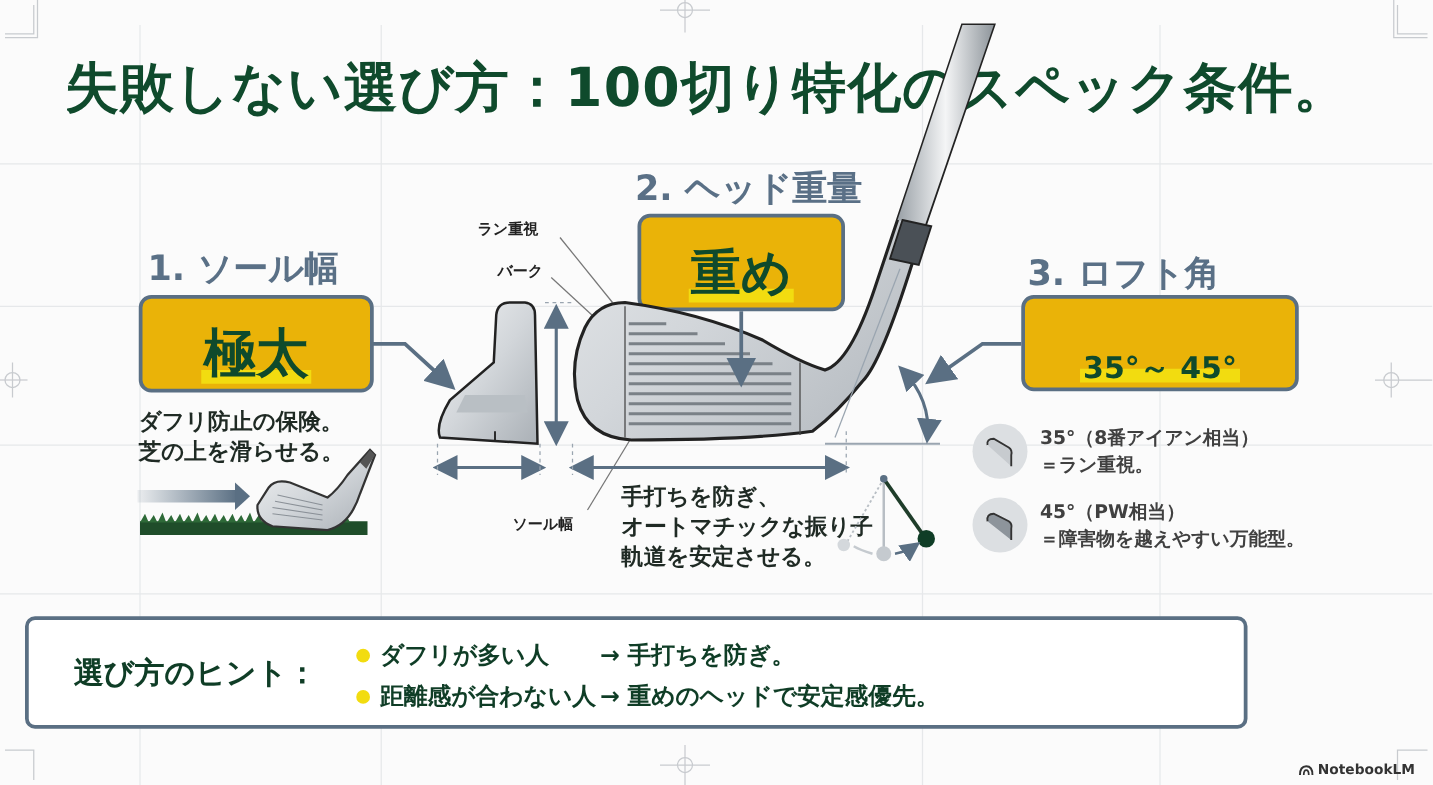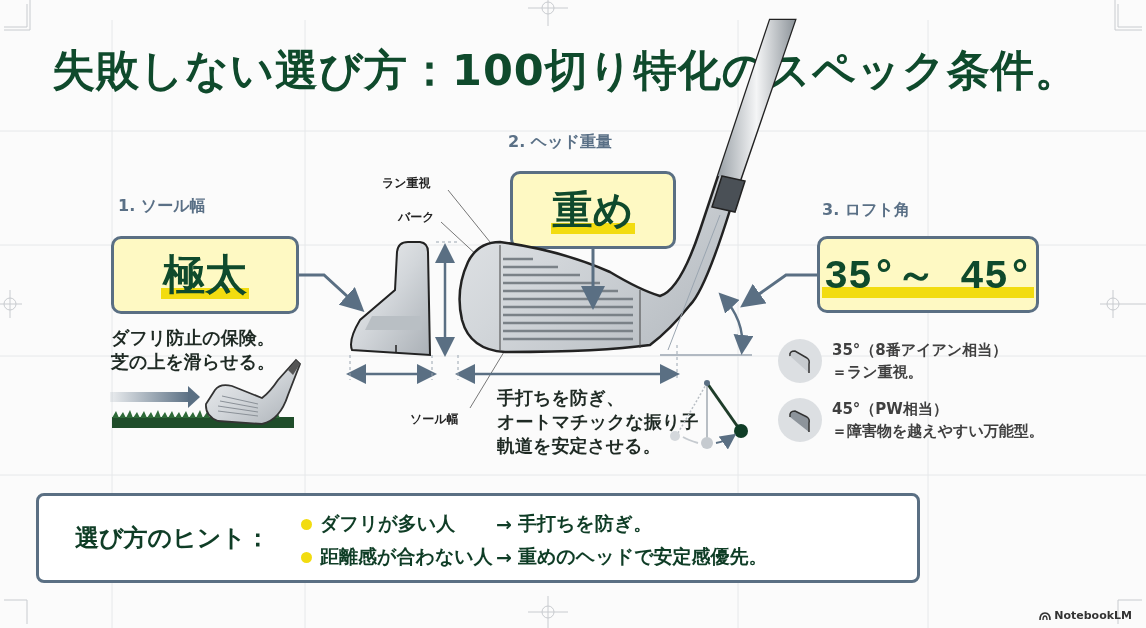--- a/index.html
+++ b/index.html
@@ -4,39 +4,39 @@
 <style>
   * { box-sizing: border-box; margin: 0; padding: 0; }
   html, body { width: 1146px; height: 628px; overflow: hidden; background: #fbfbfb; }
   body { position: relative; font-family: "DejaVu Sans", "Liberation Sans", sans-serif; color: #1f2a24; }
   .abs { position: absolute; }
   .grid { position: absolute; inset: 0; pointer-events: none; }
   .title {
     position: absolute; left: 52px; top: 42px; font-size: 43px; font-weight: bold;
     color: #0f4a2c; letter-spacing: 1px; white-space: nowrap;
   }
-  .section-label { position: absolute; font-size: 16px; font-weight: bold; color: #5a7086; white-space: nowrap; }
+  .section-label { position: absolute; font-size: 28px; font-weight: bold; color: #5a7086; white-space: nowrap; }
   .callout {
-    position: absolute; background: #fef9c3; border: 3px solid #5a6f83; border-radius: 10px;
-    display: flex; align-items: center; justify-content: center;
+    position: absolute; background: #eab308; border: 3px solid #5a6f83; border-radius: 10px;
+    display: flex; align-items: flex-end; justify-content: center;
   }
   .callout-text {
     position: relative; font-weight: bold; color: #0f4a2c; white-space: nowrap; z-index: 1;
   }
   .callout-text::after {
     content: ""; position: absolute; left: -2px; right: -2px; bottom: 4px; height: 11px;
     background: #f2dc10; z-index: -1;
   }
   .desc { position: absolute; font-size: 18px; font-weight: bold; color: #1f2a24; line-height: 24px; white-space: nowrap; }
   .small-label { position: absolute; font-size: 12px; font-weight: bold; color: #222; white-space: nowrap; }
   .loft-item { position: absolute; display: flex; align-items: flex-start; gap: 10px; }
   .loft-icon { width: 44px; height: 44px; border-radius: 50%; background: #dcdfe2; flex-shrink: 0; display:flex; align-items:center; justify-content:center; }
   .loft-text { font-size: 15px; font-weight: bold; line-height: 22px; color: #404040; white-space: nowrap; }
   .hint-box {
-    position: absolute; left: 36px; top: 493px; width: 884px; height: 90px;
+    position: absolute; left: 20px; top: 493px; width: 978px; height: 90px;
     border: 3px solid #5a6f83; border-radius: 8px; background: #fff;
   }
   .hint-title { position: absolute; left: 36px; top: 26px; font-size: 24px; font-weight: bold; color: #0f3d26; white-space: nowrap; }
   .hint-row { position: absolute; left: 262px; display: flex; align-items: center; font-size: 19px; font-weight: bold; color: #0f3d26; white-space: nowrap; }
   .bullet { width: 11px; height: 11px; border-radius: 50%; background: #f2dc10; margin-right: 8px; }
   .hint-cond { display: inline-block; }
   .hint-arrow { margin: 0 6px; }
   .brand { position: absolute; right: 14px; bottom: 6px; font-size: 11px; font-weight: bold; color: #333; display: flex; align-items: center; gap: 3px; }
 </style>
 </head>
@@ -91,21 +91,21 @@
   <span class="callout-text" style="font-size:40px;">重め</span>
 </div>
 <div class="desc" style="left:497px; top:386px;">
   <div>手打ちを防ぎ、</div>
   <div>オートマチックな振り子</div>
   <div>軌道を安定させる。</div>
 </div>
 
 <div class="section-label" style="left:822px; top:200px;">3. ロフト角</div>
 <div class="callout" style="left:817px; top:236px; width:222px; height:77px;">
-  <span class="callout-text" style="font-size:40px;font-family:Liberation Mono, monospace;">35°～ 45°</span>
+  <span class="callout-text" style="font-size:24px;">35°～ 45°</span>
 </div>
 <div class="loft-item" style="left:778px; top:339px;">
   <div class="loft-icon">
     <svg width="30" height="30" viewBox="0 0 30 30">
         <path d="M5 10 Q4 5 10 5 L22 12 Q25 14 24 18 L24 27" fill="#c7cbcf" stroke="#333" stroke-width="1.5"></path>
       </svg>
   </div>
   <div class="loft-text">
     <div>35°（8番アイアン相当）</div>
     <div>＝ラン重視。</div>

